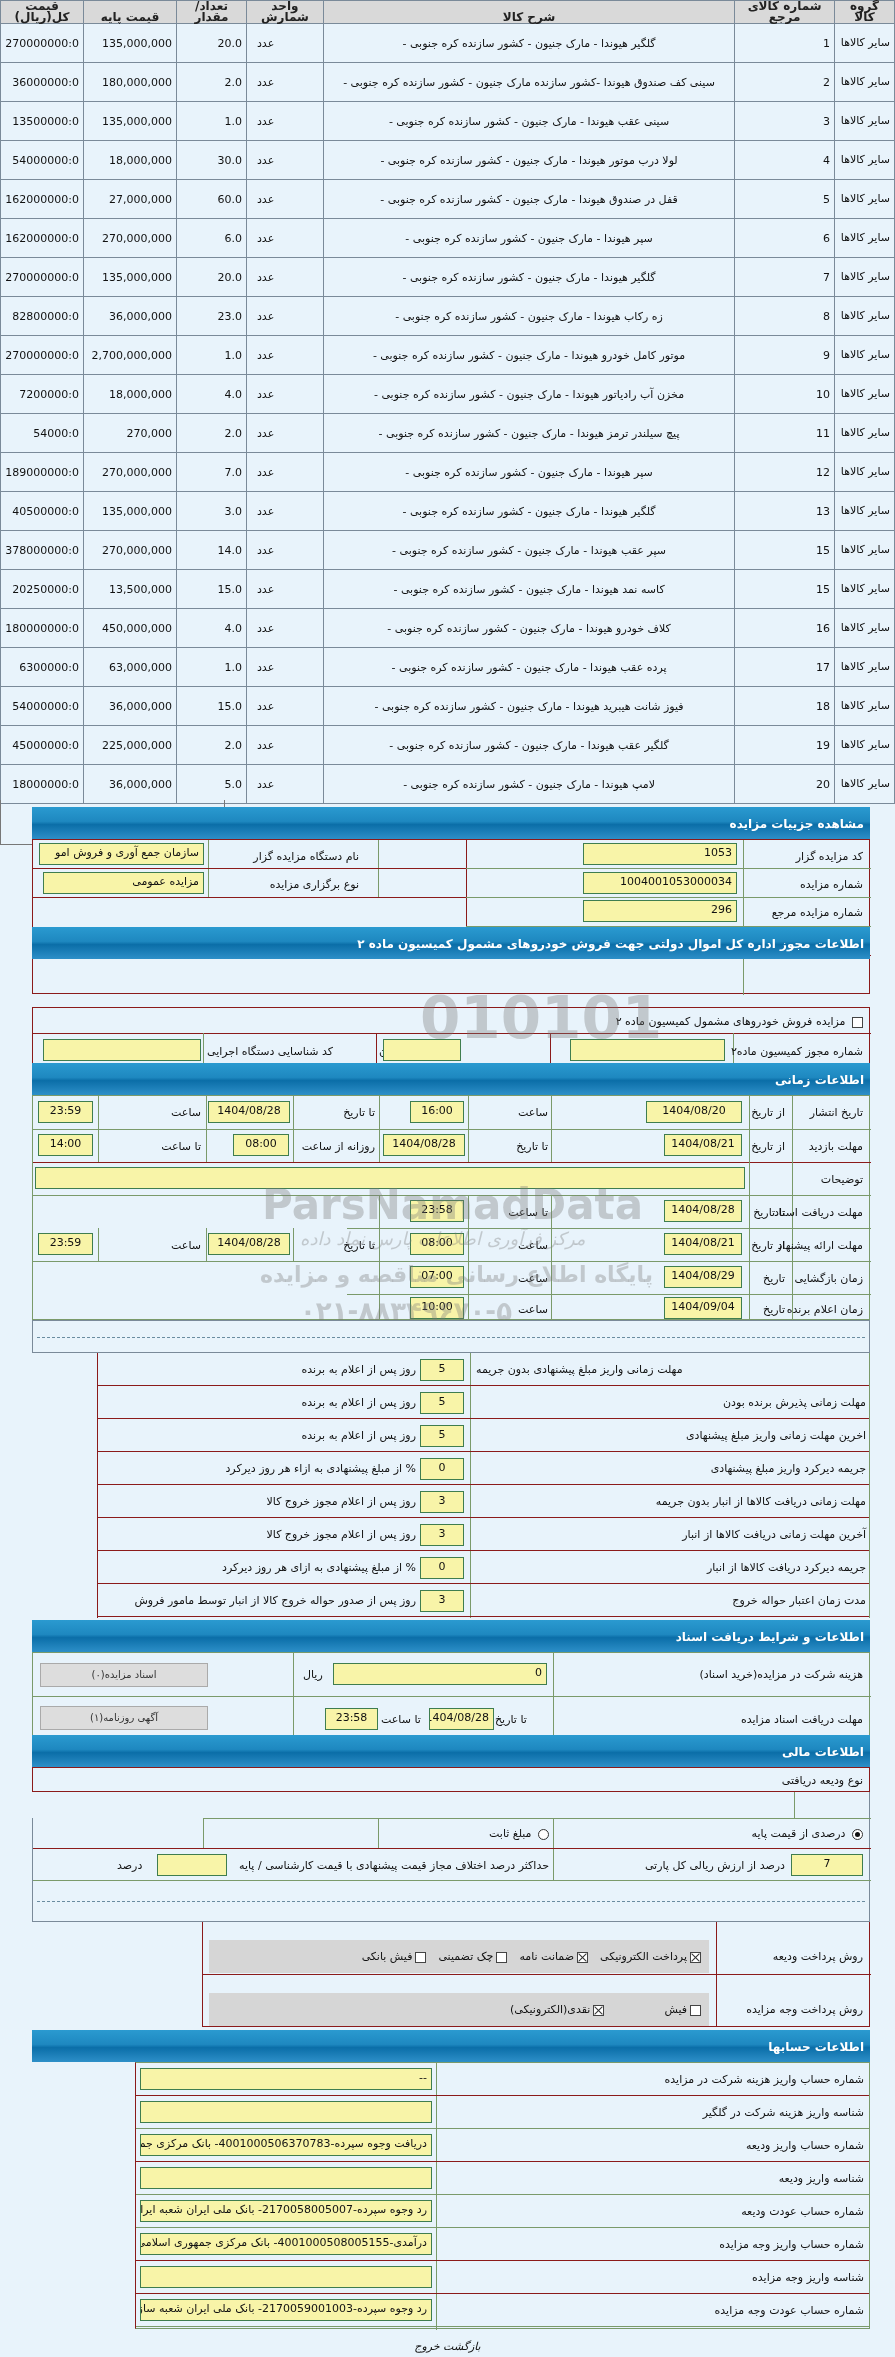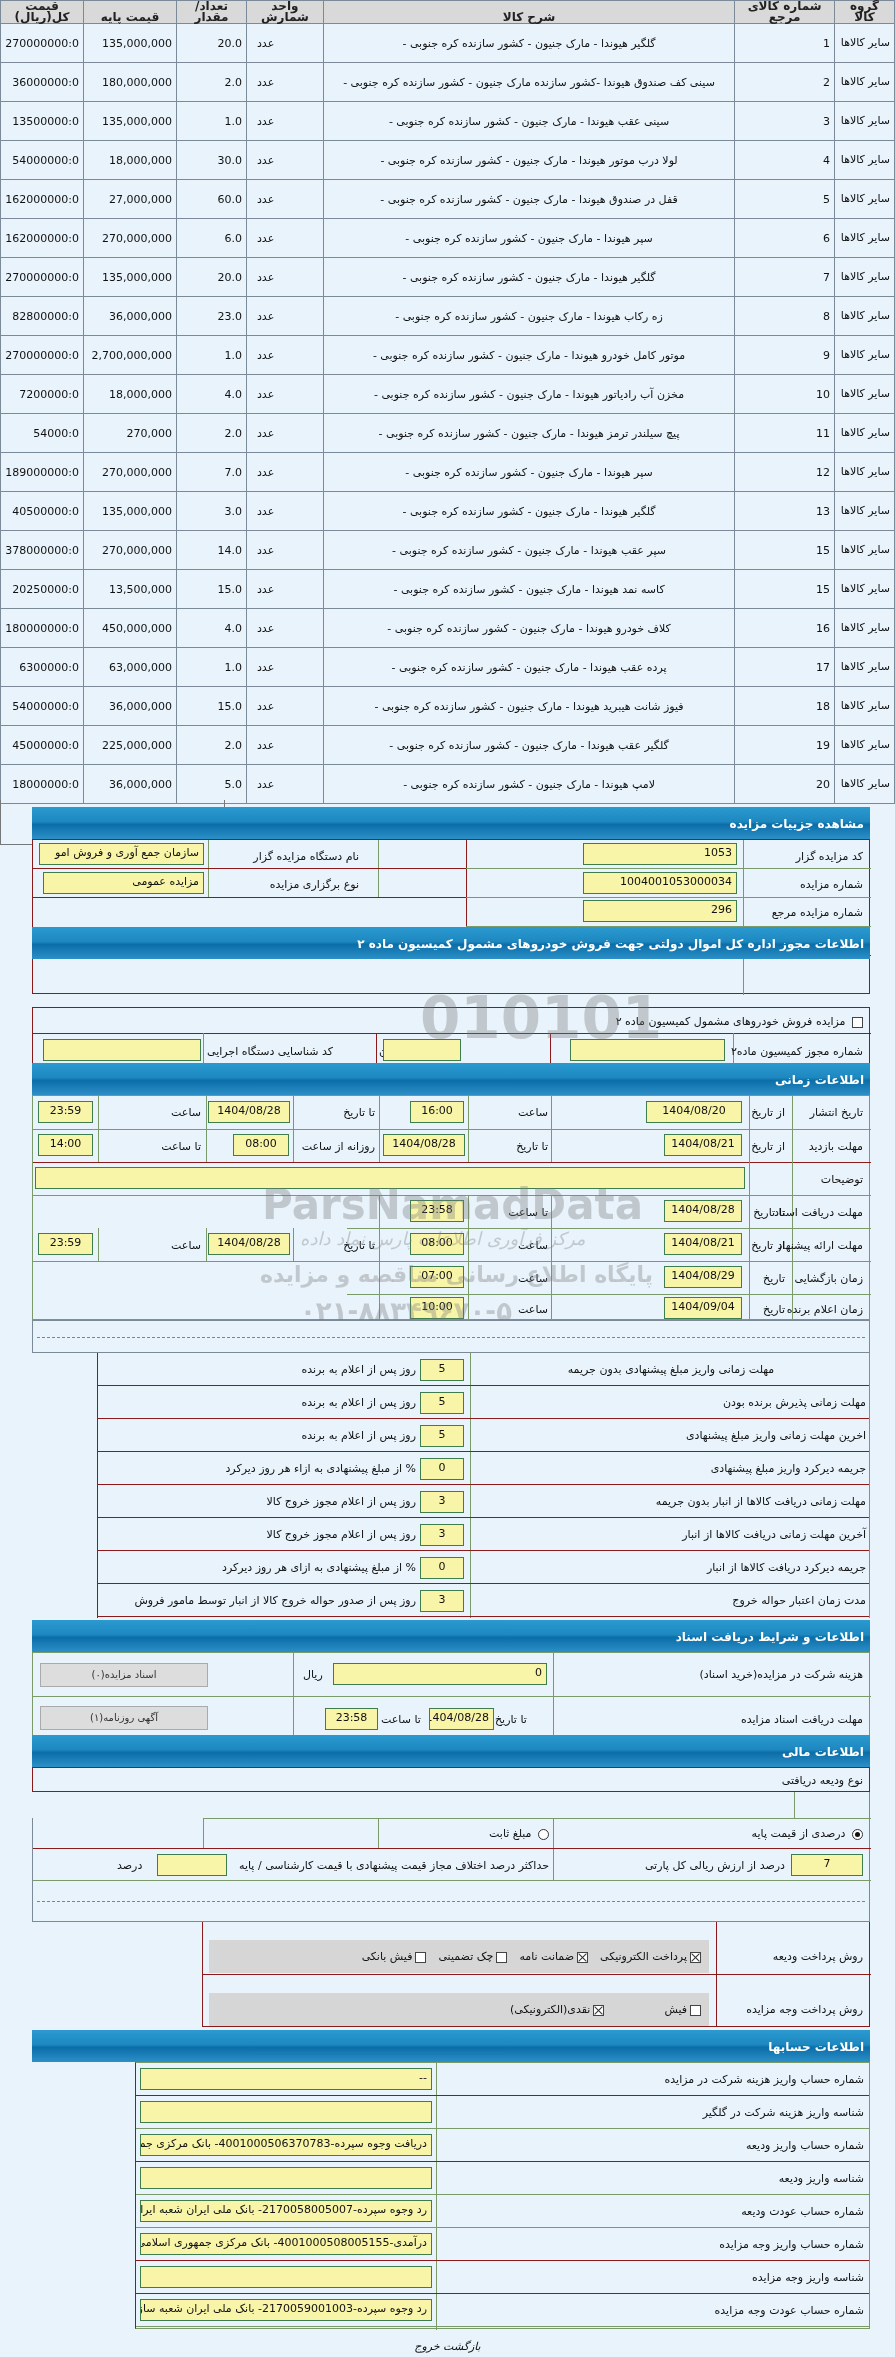--- a/index.html
+++ b/index.html
@@ -372,21 +372,21 @@
 </div>
 
 <div class="panel" style="top:1320px;height:33px;border:1px solid #7a8a99">
   <div class="dash" style="left:4px;right:4px;top:16px"></div>
 </div>
 
 <div class="abs" style="left:97px;top:1353px;width:773px;height:265px;border-left:1px solid #8b1a1a;border-right:1px solid #7a9a6a">
   <div class="vl" style="left:372px;top:0;height:265px"></div>
   <div id="deadlines-rows">
       <div class="abs" style="left: 0px; top: 0px; width: 771px; height: 33px; border-bottom: 1px solid rgb(139, 26, 26);">
-        <div class="lbl" style="right:399px;right:auto;left:378px;top:10px;width:390px;text-align:center">مهلت زمانی واریز مبلغ پیشنهادی بدون جریمه</div>
+        <div class="lbl" style="right:399px;right:auto;left:378px;top:10px;width:390px;text-align:left">مهلت زمانی واریز مبلغ پیشنهادی بدون جریمه</div>
         <div class="inp ctr" style="left:322px;top:6px;width:44px">5</div>
         <div class="lbl" style="right:453px;top:10px">روز پس از اعلام به برنده</div>
       </div>
       <div class="abs" style="left: 0px; top: 33px; width: 771px; height: 33px; border-bottom: 1px solid rgb(139, 26, 26);">
         <div class="lbl" style="right:399px;right:auto;left:378px;top:10px;width:390px;text-align:right">مهلت زمانی پذیرش برنده بودن</div>
         <div class="inp ctr" style="left:322px;top:6px;width:44px">5</div>
         <div class="lbl" style="right:453px;top:10px">روز پس از اعلام به برنده</div>
       </div>
       <div class="abs" style="left: 0px; top: 66px; width: 771px; height: 33px; border-bottom: 1px solid rgb(139, 26, 26);">
         <div class="lbl" style="right:399px;right:auto;left:378px;top:10px;width:390px;text-align:right">اخرین مهلت زمانی واریز مبلغ پیشنهادی</div>

